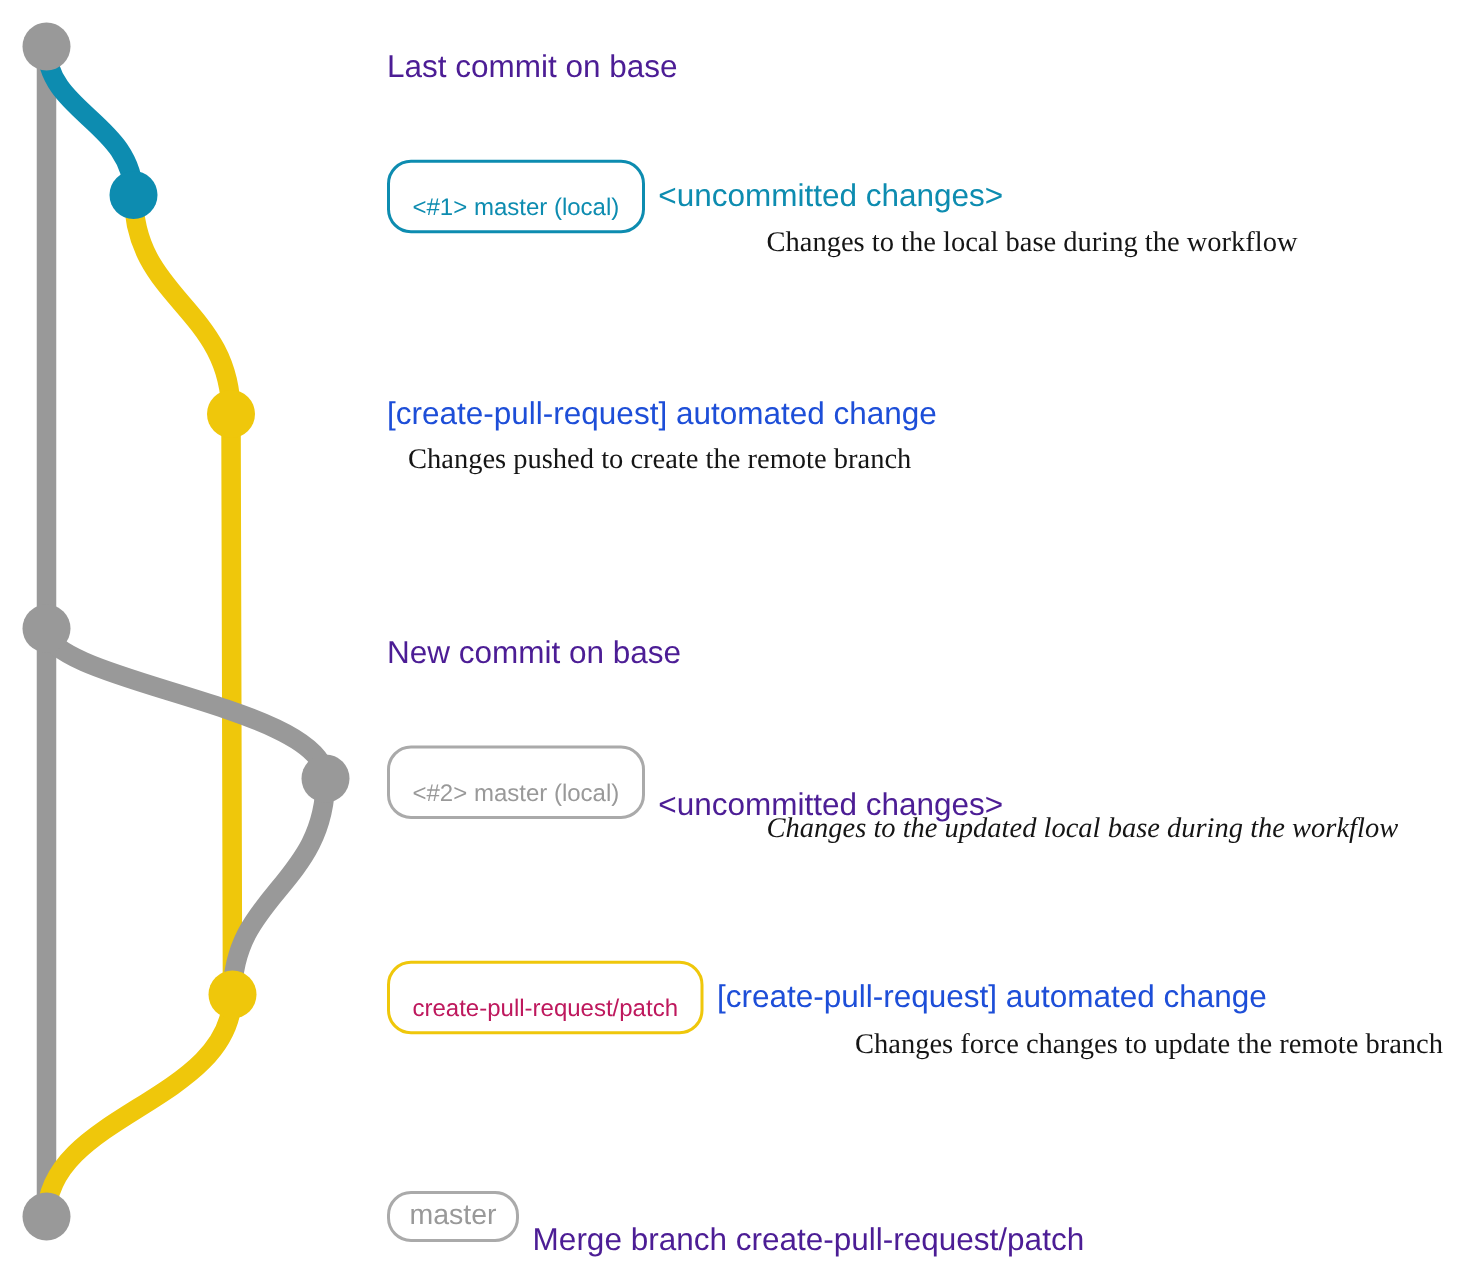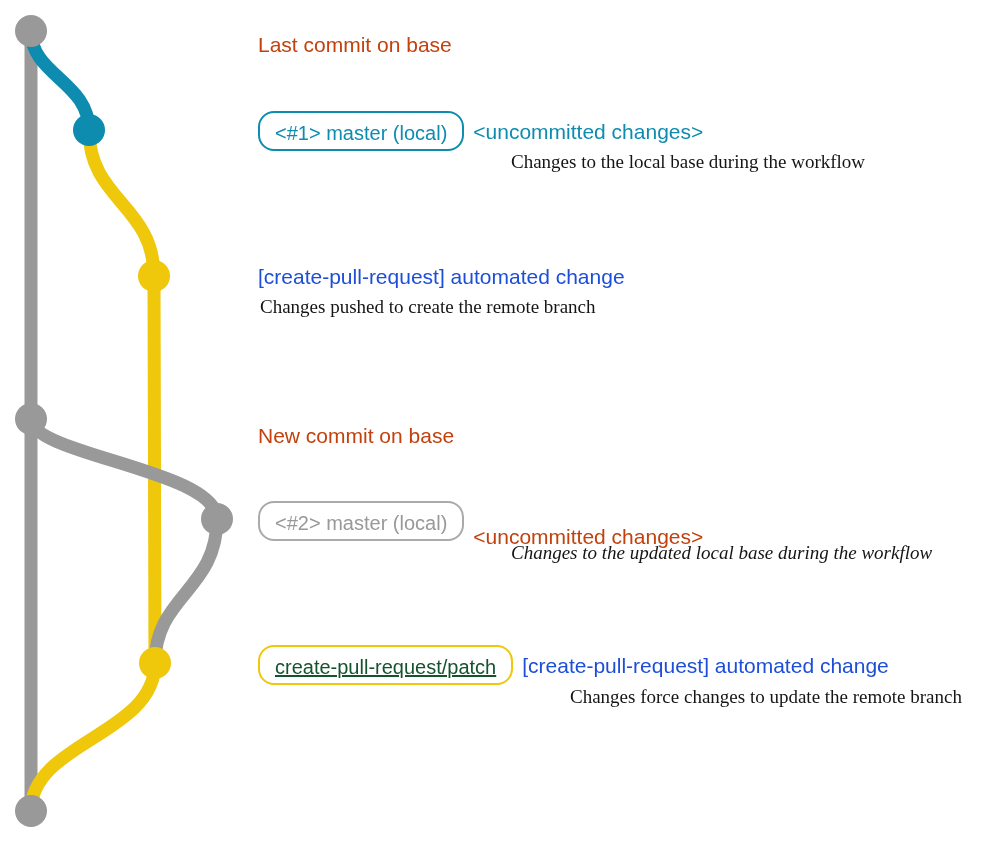--- a/index.html
+++ b/index.html
@@ -30,40 +30,40 @@
     position: absolute;
     left: 258px;
     display: flex;
     align-items: center;
     white-space: nowrap;
   }
   .badge {
     display: inline-block;
     border: 2px solid #999999;
     border-radius: 16px;
-    padding: 10px 15px 6px 15px;
-    font-size: 20px;
+    padding: 23px 15px 6px 15px;
+    font-size: 16px;
     line-height: 1;
     color: #999999;
     background: #ffffff;
     margin-right: 9px;
   }
   .badge.teal   { border-color: #0d8cb0; color: #0d8cb0; }
-  .badge.yellow { border-color: #efc70b; color: #14532d; text-decoration: underline; }
+  .badge.yellow { border-color: #efc70b; color: #be185d; }
   .badge.gray   { border-color: #aaaaaa; color: #999999; text-align: right; }
   .badge.small  { font-size: 19px; padding: 5px 13px 6px 13px; }
 
   .headline {
     font-size: 21px;
     line-height: 1;
     color: #999999;
   }
   .headline.teal   { color: #0d8cb0; }
   .headline.yellow { color: #1d4ed8; }
-  .headline.gray   { color: #c2410c; margin-top: 31px; }
+  .headline.gray   { color: #4c1d95; margin-top: 31px; }
 
   .desc {
     position: absolute;
     font-family: "Liberation Serif", serif;
     font-size: 19px;
     line-height: 1;
     color: #151515;
     white-space: nowrap;
   }
 </style>
@@ -103,32 +103,36 @@
 
   <div class="row" style="top:131px; transform:translateY(-50%);">
     <span class="badge teal">&lt;#1&gt; master (local)</span>
     <span class="headline teal">&lt;uncommitted changes&gt;</span>
   </div>
   <div class="desc" style="left:511px; top:152px;">Changes to the local base during the workflow</div>
 
   <div class="row" style="top:276px; transform:translateY(-50%);">
     <span class="headline yellow">[create-pull-request] automated change</span>
   </div>
-  <div class="desc" style="left:260px; top:297px;text-align:right;">Changes pushed to create the remote branch</div>
+  <div class="desc" style="left:272px; top:297px;text-align:right;">Changes pushed to create the remote branch</div>
 
   <div class="row" style="top:420px; transform:translateY(-50%);">
     <span class="headline gray">New commit on base</span>
   </div>
 
   <div class="row" style="top:521px; transform:translateY(-50%);">
     <span class="badge gray">&lt;#2&gt; master (local)</span>
     <span class="headline gray">&lt;uncommitted changes&gt;</span>
   </div>
   <div class="desc" style="left:511px; top:543px;font-style:italic;">Changes to the updated local base during the workflow</div>
 
   <div class="row" style="top:665px; transform:translateY(-50%);">
     <span class="badge yellow">create-pull-request/patch</span>
     <span class="headline yellow">[create-pull-request] automated change</span>
   </div>
   <div class="desc" style="left:570px; top:687px;">Changes force changes to update the remote branch</div>
 
+  <div class="row" style="top:811px; transform:translateY(-50%);">
+    <span class="badge gray small">master</span>
+    <span class="headline gray">Merge branch create-pull-request/patch</span>
+  </div>
 
 </div>
 
 </body></html>

